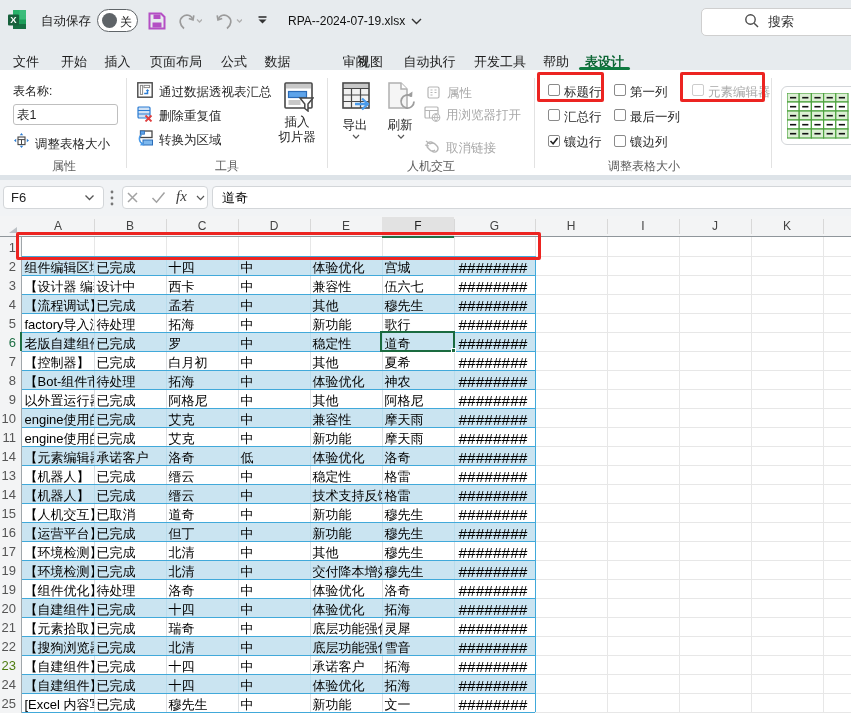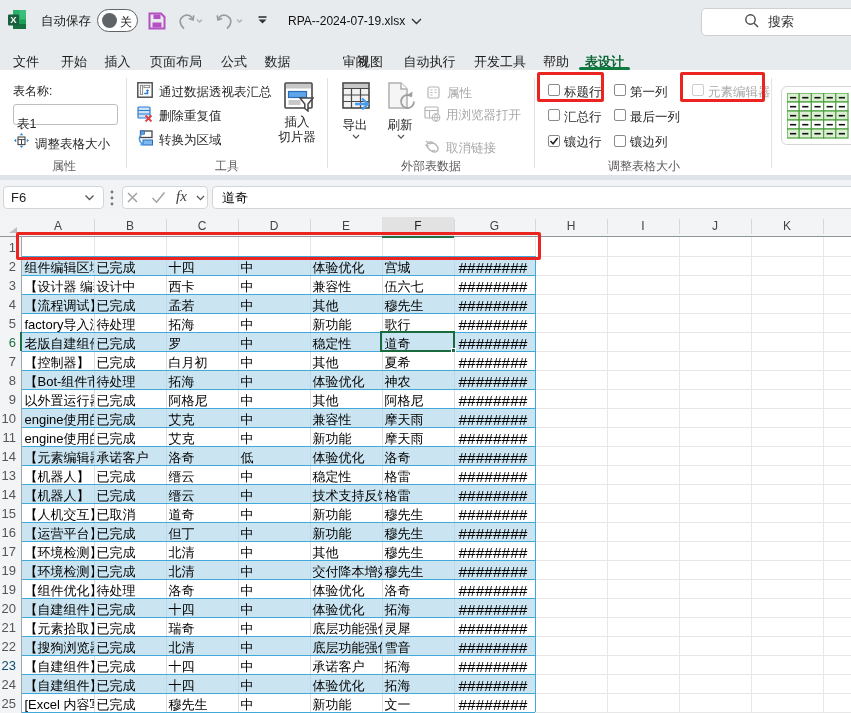--- a/index.html
+++ b/index.html
@@ -88,21 +88,21 @@
 <div class="tab tabactive" style="left:604.5px;top:53px;">表设计</div>
 <div class="tabline" style="left:579px;width:51px;top:67px;"></div>
 <div class="abs ribbonbg" style="top:175px;height:5px;background:#dde3e8;"></div>
 <div class="abs card"></div>
 <div class="vsep" style="left:125.5px;"></div>
 <div class="vsep" style="left:327px;"></div>
 <div class="vsep" style="left:534px;"></div>
 <div class="vsep" style="left:771px;"></div>
 <div class="ritem" style="left:13px;top:83px;font-size:12px;">表名称:</div>
 <div class="wbox" style="left:13px;top:104px;width:105px;height:21px;border-color:#bfbfbf;border-radius:3px;"></div>
-<div class="ritem" style="left:17px;top:116px;">表1</div>
+<div class="ritem" style="left:17px;top:107px;">表1</div>
 <svg class="abs" style="left:14px;top:133px" width="15" height="15" viewBox="0 0 15 15">
 <rect x="4" y="4" width="7" height="7.6" fill="#fff" stroke="#474747" stroke-width="1.1"></rect>
 <path d="M4 6.6 h7 M7.5 6.6 v5" stroke="#474747" stroke-width="1"></path>
 <path d="M7.5 0 l-1.7 2.2 h3.4 z M7.5 15 l-1.7 -2.2 h3.4 z M0 7.5 l2.2 -1.7 v3.4 z M15 7.5 l-2.2 -1.7 v3.4 z" fill="#2b7cd3" stroke="none"></path>
 </svg>
 <div class="ritem" style="left:35px;top:136px;">调整表格大小</div>
 <div class="grouplabel" style="left:64px;">属性</div>
 <svg class="abs" style="left:137px;top:82px" width="16" height="16" viewBox="0 0 16 16">
 <rect x="0.8" y="0.8" width="14.4" height="14.4" fill="#fff" stroke="#474747" stroke-width="1.4"></rect>
 <rect x="3.4" y="3.4" width="2.2" height="9" fill="none" stroke="#8a8a8a" stroke-width="1"></rect>
@@ -166,21 +166,21 @@
 <circle cx="12" cy="11.5" r="3.8" fill="#fff" stroke="#b5b5b5" stroke-width="1.1"></circle>
 <path d="M8.2 11.5 h7.6 M12 7.7 a6 6 0 0 1 0 7.6 M12 7.7 a6 6 0 0 0 0 7.6" fill="none" stroke="#b5b5b5" stroke-width="0.9"></path>
 </svg>
 <div class="ritem gray" style="left:446px;top:107px;">用浏览器打开</div>
 <svg class="abs" style="left:424px;top:139px" width="17" height="16" viewBox="0 0 17 16">
 <path d="M6 5 a3.5 3.5 0 0 1 5 0 l2 2 a3.5 3.5 0 0 1 -5 5" fill="none" stroke="#b5b5b5" stroke-width="1.4"></path>
 <path d="M11 11 a3.5 3.5 0 0 1 -5 0 l-2 -2 a3.5 3.5 0 0 1 5 -5" fill="none" stroke="#b5b5b5" stroke-width="1.4"></path>
 <path d="M2 2 l4 3 M1 6 l4 1" stroke="#b5b5b5" stroke-width="1.1"></path>
 </svg>
 <div class="ritem gray" style="left:446px;top:140px;">取消链接</div>
-<div class="grouplabel" style="left:431px;">外部表数据</div>
+<div class="grouplabel" style="left:431px;">人机交互</div>
 <div class="cb" style="left:547.5px;top:84px;"></div>
 <div class="cbtext" style="left:564px;top:83.5px;">标题行</div>
 <div class="cb" style="left:613.5px;top:84px;"></div>
 <div class="cbtext" style="left:630px;top:83.5px;">第一列</div>
 <div class="cb cbgray" style="left:691.5px;top:84px;"></div>
 <div class="cbtext gray" style="left:708px;top:83.5px;">元素编辑器</div>
 <div class="cb" style="left:547.5px;top:109px;"></div>
 <div class="cbtext" style="left:564px;top:108.5px;">汇总行</div>
 <div class="cb" style="left:613.5px;top:109px;"></div>
 <div class="cbtext" style="left:630px;top:108.5px;">最后一列</div>
@@ -350,21 +350,21 @@
 <div class="rownum" style="left:0px;top:467.5px;color:#555;">13</div>
 <div class="rownum" style="left:0px;top:486.5px;color:#555;">14</div>
 <div class="rownum" style="left:0px;top:505.5px;color:#555;">15</div>
 <div class="rownum" style="left:0px;top:524.5px;color:#555;">16</div>
 <div class="rownum" style="left:0px;top:543.5px;color:#555;">17</div>
 <div class="rownum" style="left:0px;top:562.5px;color:#555;">19</div>
 <div class="rownum" style="left:0px;top:581.5px;color:#555;">19</div>
 <div class="rownum" style="left:0px;top:600.5px;color:#555;">20</div>
 <div class="rownum" style="left:0px;top:619.5px;color:#555;">21</div>
 <div class="rownum" style="left:0px;top:638.5px;color:#555;">22</div>
-<div class="rownum" style="left:0px;top:657.5px;color:#0c4a6e;">23</div>
+<div class="rownum" style="left:0px;top:657.5px;color:#4d7c0f;">23</div>
 <div class="rownum" style="left:0px;top:676.5px;color:#555;">24</div>
 <div class="rownum" style="left:0px;top:695.5px;color:#555;">25</div>
 <div class="abs" style="left:19.5px;top:332px;width:2.5px;height:19px;background:#1e6f44;z-index:5;"></div>
 <div class="cellrow" style="top:256px;background:#cae4f1;border-top:1px solid #41a9da;">
 <div class="cell" style="left:0px;width:72px;">
       <div class="ct" style="left:2.5px;">组件编辑区域</div>
     </div>
 <div class="abs" style="left:72px;top:0;width:1px;height:19px;background:#b9dcec;"></div>
 <div class="cell" style="left:72px;width:72px;">
       <div class="ct" style="left:2.5px;">已完成</div>

